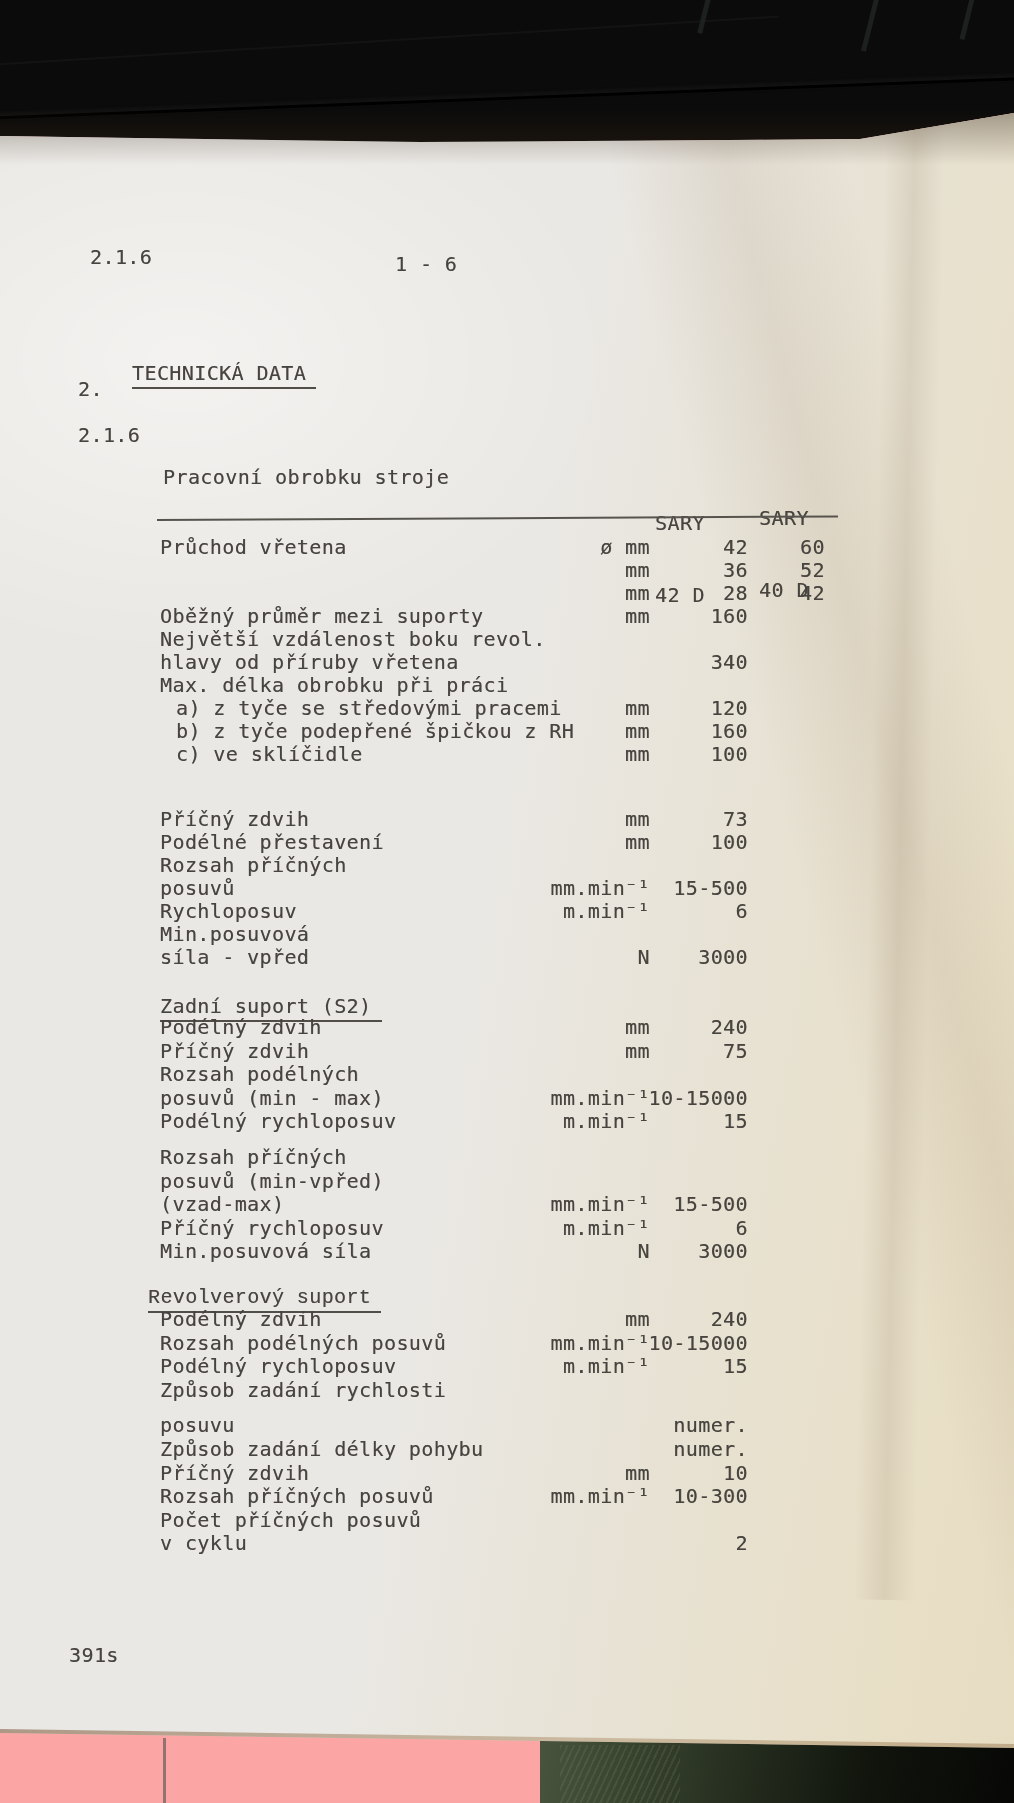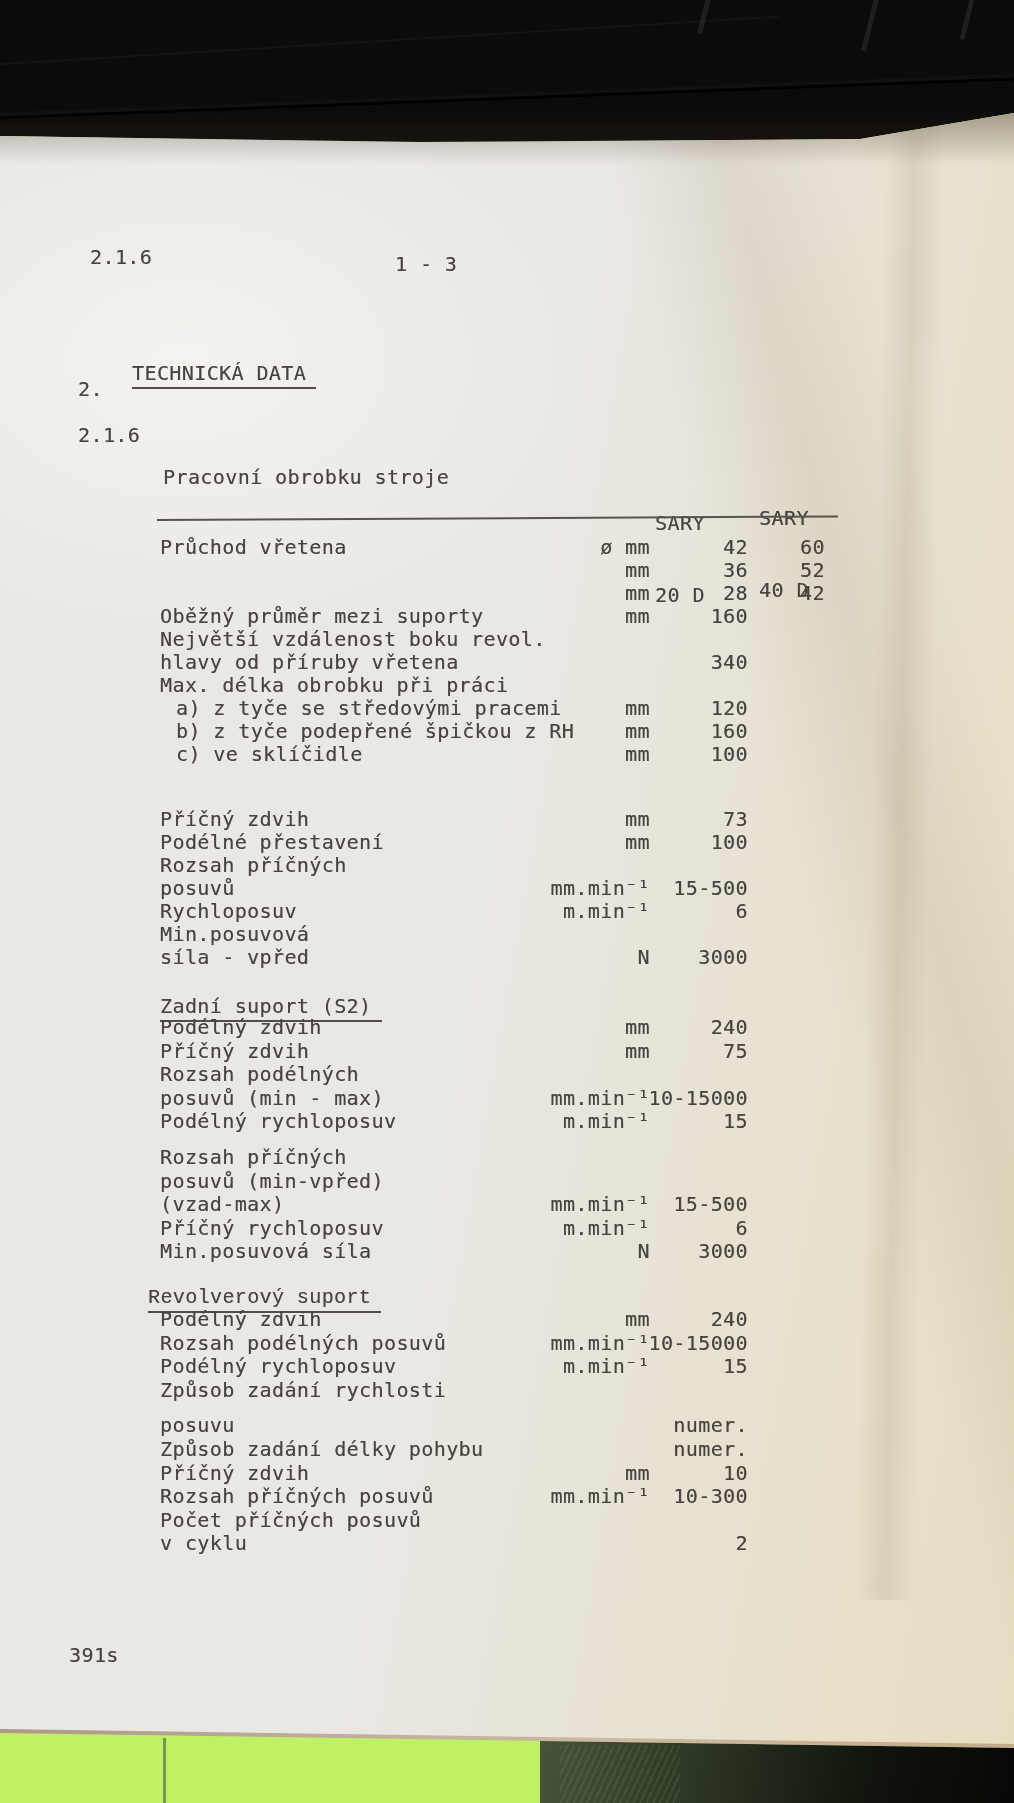--- a/index.html
+++ b/index.html
@@ -1,18 +1,18 @@
 <!DOCTYPE html>
 <html><head>
 <meta charset="utf-8">
 <style>
   html,body{margin:0;padding:0;background:#000;}
   .scene{
     position:relative;width:1014px;height:1803px;overflow:hidden;
-    background:#bef264;
+    background:#fca5a5;
     font-family:"DejaVu Sans Mono","Liberation Mono",monospace;
   }
   
   .device-top{
     position:absolute;left:0;top:0;width:1014px;height:160px;
     background:#0b0b0b;
     clip-path:polygon(0 0,1014px 0,1014px 113px,860px 139px,420px 143px,0 136px);
   }
   .device-seam1{position:absolute;left:-20px;top:96px;width:1100px;height:3px;background:#000;
     box-shadow:0 -2px 4px rgba(70,70,70,.25);transform:rotate(-2.2deg);}
@@ -90,31 +90,31 @@
 
   <div class="paper">
     <div class="paper-top-shadow"></div>
     <div class="paper-crease"></div>
   </div>
   <div class="paper-bottom-rust"></div>
 
   <div class="doc">
 
     <div class="abs" style="left:90px;top:246px;">2.1.6</div>
-    <div class="abs" style="left:395px;top:253px;">1 - 3</div>
+    <div class="abs" style="left:395px;top:253px;">1 - 6</div>
 
     <div class="abs" style="left:78px;top:378px;">2.</div>
     <div class="abs uline" style="left:132px;top:362px;">TECHNICKÁ DATA</div>
 
     <div class="abs" style="left:78px;top:424px;">2.1.6</div>
 
     <div class="abs" style="left:163px;top:466px;">Pracovní obrobku stroje</div>
     <div class="t-col" style="left:636px;top:463px;">
       <div>SARY</div>
-      <div>20 D</div>
+      <div>42 D</div>
     </div>
     <div class="t-col" style="left:740px;top:458px;">
       <div>SARY</div>
       <div>40 D</div>
     </div>
     <div class="t-rule"></div>
 
     <div class="rows rows-s1" style="top:536px;"><div class="trow"><span class="c-label">Průchod vřetena</span><span class="c-unit">ø mm</span><span class="c-v42">42</span><span class="c-v60">60</span></div><div class="trow"><span class="c-label"></span><span class="c-unit">mm</span><span class="c-v42">36</span><span class="c-v60">52</span></div><div class="trow"><span class="c-label"></span><span class="c-unit">mm</span><span class="c-v42">28</span><span class="c-v60">42</span></div><div class="trow"><span class="c-label">Oběžný průměr mezi suporty</span><span class="c-unit">mm</span><span class="c-v42">160</span><span class="c-v60"></span></div><div class="trow"><span class="c-label">Největší vzdálenost boku revol.</span><span class="c-unit"></span><span class="c-v42"></span><span class="c-v60"></span></div><div class="trow"><span class="c-label">hlavy od příruby vřetena</span><span class="c-unit"></span><span class="c-v42">340</span><span class="c-v60"></span></div><div class="trow"><span class="c-label">Max. délka obrobku při práci</span><span class="c-unit"></span><span class="c-v42"></span><span class="c-v60"></span></div><div class="trow indent"><span class="c-label">a) z tyče se středovými pracemi</span><span class="c-unit">mm</span><span class="c-v42">120</span><span class="c-v60"></span></div><div class="trow indent"><span class="c-label">b) z tyče podepřené špičkou z RH</span><span class="c-unit">mm</span><span class="c-v42">160</span><span class="c-v60"></span></div><div class="trow indent"><span class="c-label">c) ve sklíčidle</span><span class="c-unit">mm</span><span class="c-v42">100</span><span class="c-v60"></span></div></div>
 
     <div class="rows rows-s2" style="top:808px;"><div class="trow"><span class="c-label">Příčný zdvih</span><span class="c-unit">mm</span><span class="c-v42">73</span><span class="c-v60"></span></div><div class="trow"><span class="c-label">Podélné přestavení</span><span class="c-unit">mm</span><span class="c-v42">100</span><span class="c-v60"></span></div><div class="trow"><span class="c-label">Rozsah příčných</span><span class="c-unit"></span><span class="c-v42"></span><span class="c-v60"></span></div><div class="trow"><span class="c-label">posuvů</span><span class="c-unit">mm.min⁻¹</span><span class="c-v42">15-500</span><span class="c-v60"></span></div><div class="trow"><span class="c-label">Rychloposuv</span><span class="c-unit">m.min⁻¹</span><span class="c-v42">6</span><span class="c-v60"></span></div><div class="trow"><span class="c-label">Min.posuvová</span><span class="c-unit"></span><span class="c-v42"></span><span class="c-v60"></span></div><div class="trow"><span class="c-label">síla - vpřed</span><span class="c-unit">N</span><span class="c-v42">3000</span><span class="c-v60"></span></div></div>

